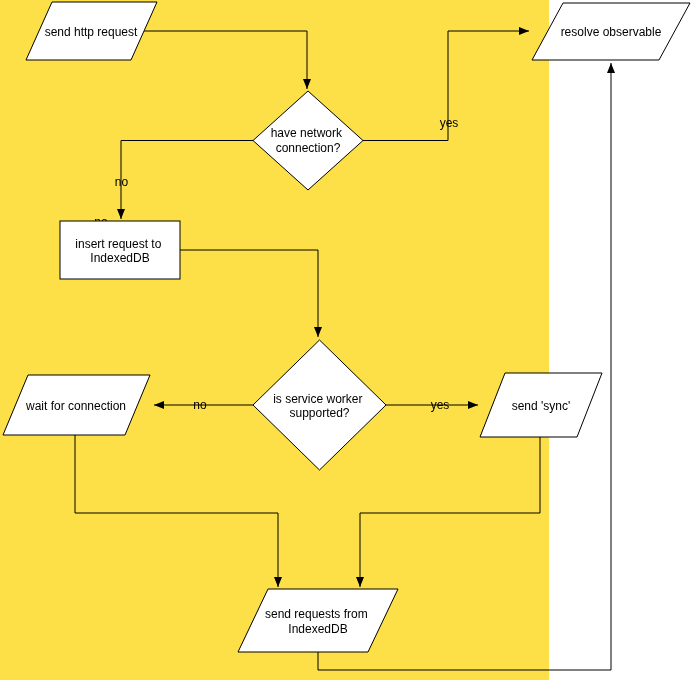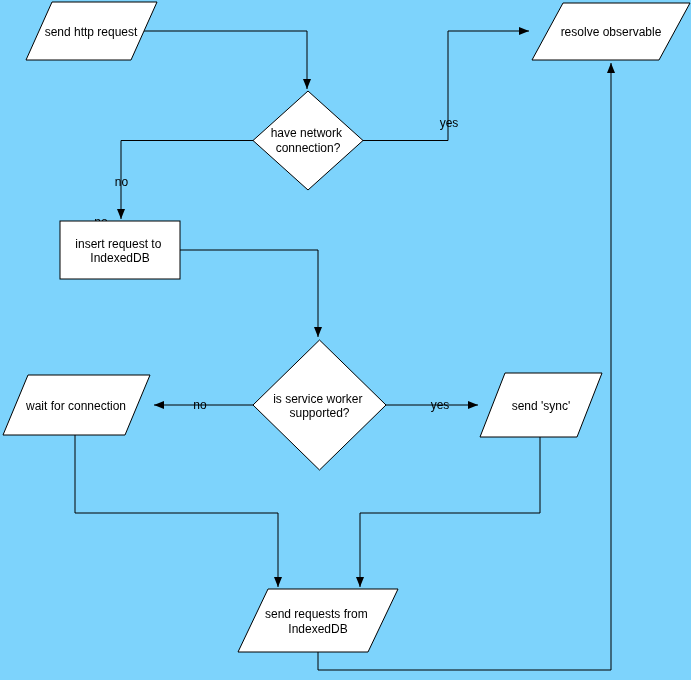--- a/index.html
+++ b/index.html
@@ -1,23 +1,23 @@
 <!DOCTYPE html>
 <html><head>
 <meta charset="utf-8">
 <style>
   html, body {
     margin: 0;
     padding: 0;
     background: #ffffff;
   }
   .canvas-wrap {
-    width: 691px;
+    width: 549px;
     height: 680px;
-    background: #7dd3fc;
+    background: #fde047;
     position: relative;
   }
   svg { display: block; }
   .shape {
     fill: #ffffff;
     stroke: #000000;
     stroke-width: 1;
   }
   .edge {
     fill: none;

